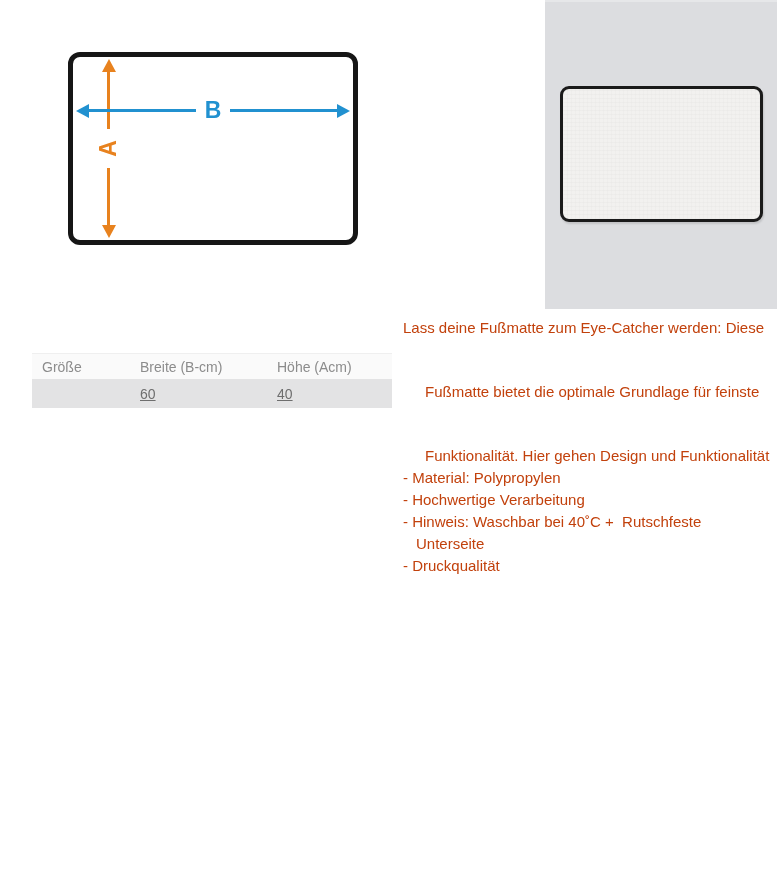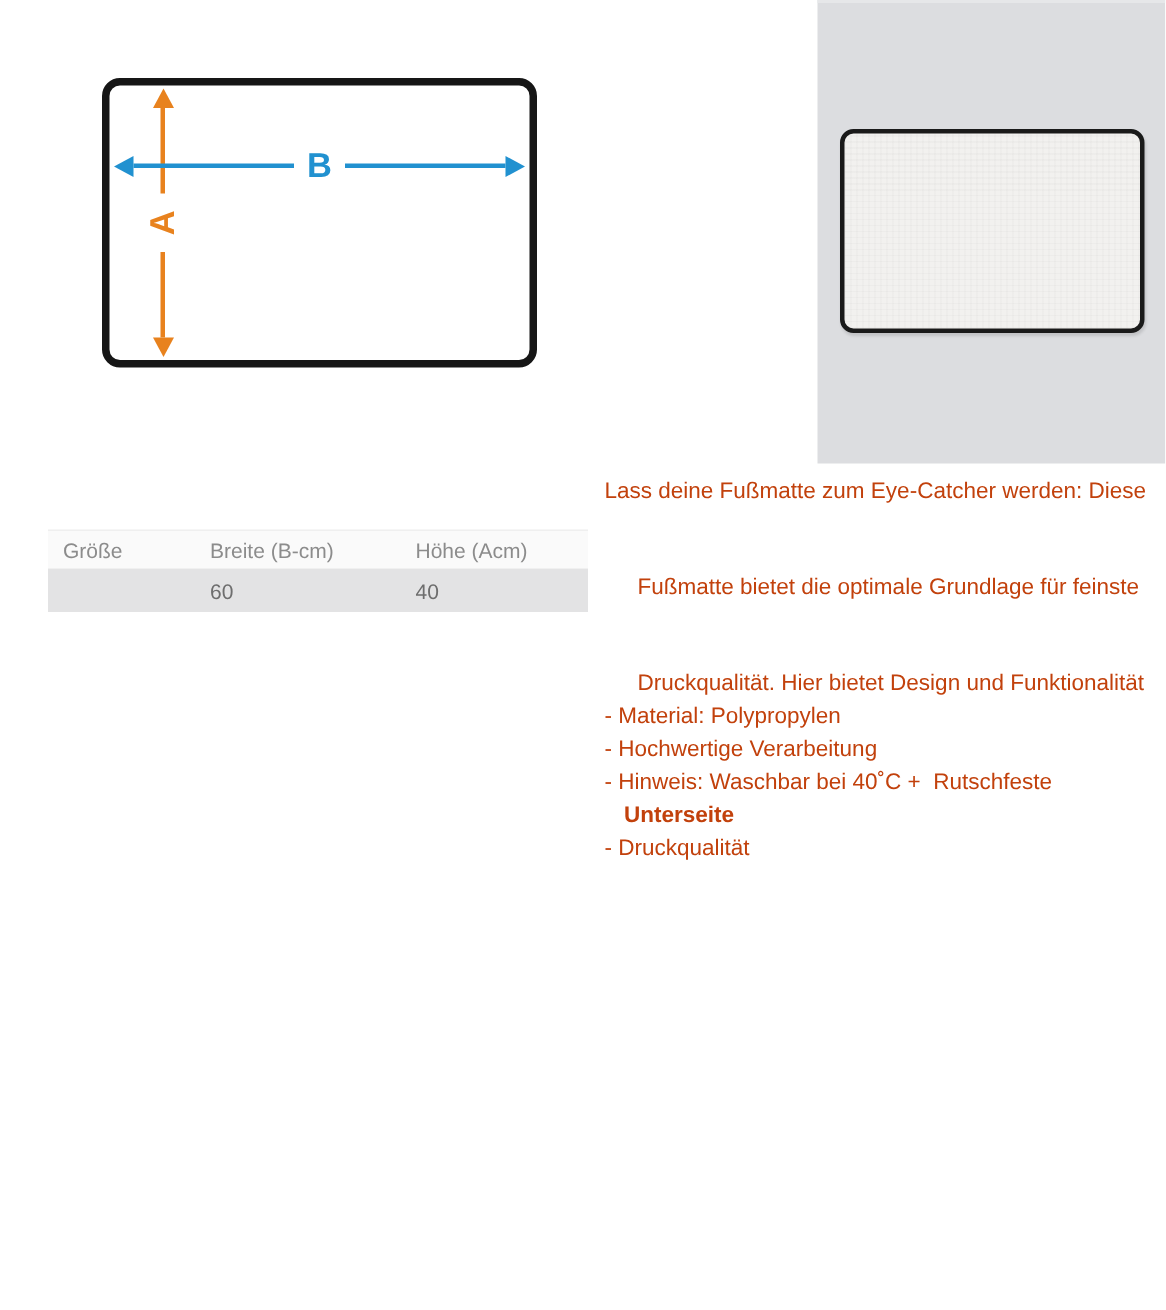--- a/index.html
+++ b/index.html
@@ -47,33 +47,33 @@
       repeating-linear-gradient(0deg, rgba(0,0,0,0.02) 0 1px, transparent 1px 4px),
       repeating-linear-gradient(90deg, rgba(0,0,0,0.015) 0 1px, transparent 1px 4px),
       #f2f1ef;
     box-shadow:1px 2px 2px rgba(0,0,0,0.12);
   }
 
   
   .size-table{position:absolute;left:32px;top:337px;width:360px;font-size:14px;}
   .t-row{display:grid;grid-template-columns:108px 137px 115px;align-items:center;}
   .t-head{height:25px;background:#fafafa;border-top:1px solid #efefef;color:#8c8c8c;margin-top:16px;}
-  .t-data{height:29px;background:#e3e3e4;color:#6e6e6e;}
+  .t-data{height:29px;background:#e3e3e4;color:#6e6e6e;text-decoration:underline;}
   .t-cell{padding-left:0;}
   .t-cell.first{padding-left:10px;}
 
   
   .desc{
     position:absolute;left:403px;top:317px;width:368px;
     font-size:15px;line-height:22px;color:#c2410c;
   }
   .desc .line{white-space:pre;}
   .desc .indent{padding-left:22px;margin-top:42px;}
   .bullets{}
-  .bullets .wrap-indent{padding-left:13px;font-weight:bold;}
+  .bullets .wrap-indent{padding-left:13px;}
 </style>
 </head>
 <body>
 
 <div class="canvas">
 
   <div class="diagram-box">
     <div class="arrow-v">
       <span class="head-u"></span>
       <span class="seg"></span>
@@ -104,21 +104,21 @@
       <span class="t-cell first"></span>
       <span class="t-cell">60</span>
       <span class="t-cell">40</span>
     </div>
   </div>
 
   <div class="desc">
     <div class="intro">
       <div class="line">Lass deine Fußmatte zum Eye-Catcher werden: Diese</div>
       <div class="line indent">Fußmatte bietet die optimale Grundlage für feinste</div>
-      <div class="line indent">Druckqualität. Hier bietet Design und Funktionalität</div>
+      <div class="line indent">Funktionalität. Hier gehen Design und Funktionalität</div>
     </div>
     <div class="bullets">
       <div class="line">- Material: Polypropylen</div>
       <div class="line">- Hochwertige Verarbeitung</div>
       <div class="line">- Hinweis: Waschbar bei 40˚C +  Rutschfeste</div>
       <div class="line wrap-indent">Unterseite</div>
       <div class="line">- Druckqualität</div>
     </div>
   </div>
 

